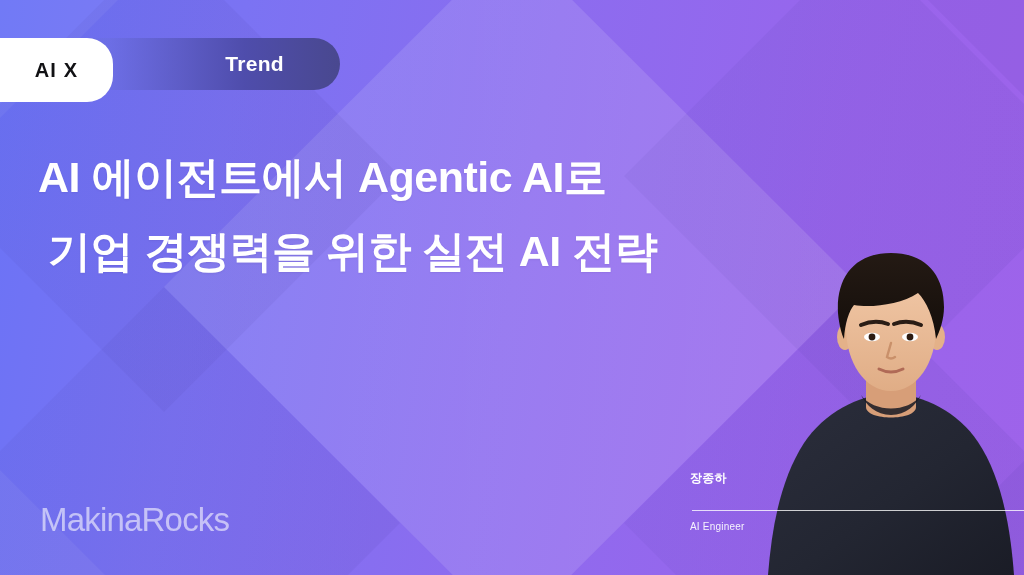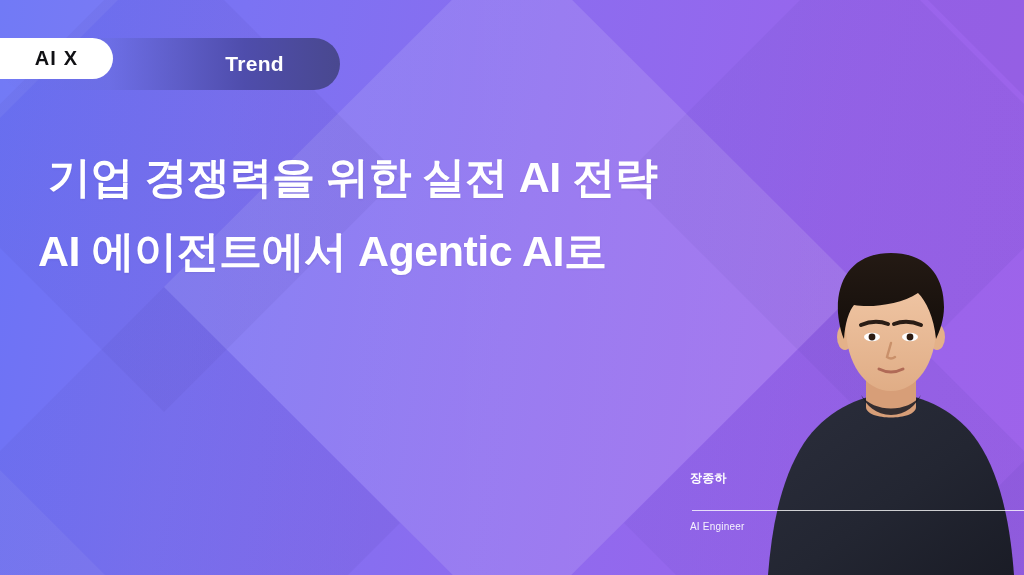--- a/index.html
+++ b/index.html
@@ -36,21 +36,21 @@
     padding-left:40px;
   }
   .pill-trend span {
     color:#FFFFFF;
     font-size:21px;
     font-weight:bold;
     letter-spacing:0.3px;
   }
   .pill-aix {
     position:absolute; left:0; top:0;
-    width:113px; height:41px;
+    width:113px; height:64px;
     border-radius:0 26px 26px 0;
     background:#FFFFFF;
     display:flex; align-items:center; justify-content:center;
   }
   .pill-aix span {
     color:#111114;
     font-size:20px;
     font-weight:bold;
     letter-spacing:1.2px;
   }
@@ -152,22 +152,22 @@
   <div class="pill-group">
     <div class="pill-trend">
       <span>Trend</span>
     </div>
     <div class="pill-aix">
       <span>AI X</span>
     </div>
   </div>
 
   <div class="headline">
+    <div class="line line1">AI 에이전트에서 Agentic AI로</div>
     <div class="line line2">기업 경쟁력을 위한 실전 AI 전략</div>
-    <div class="line line1">AI 에이전트에서 Agentic AI로</div>
   </div>
 
   <div class="portrait">
     <svg viewBox="0 0 250 330" xmlns="http://www.w3.org/2000/svg">
       <defs>
         <linearGradient id="shirt" x1="0" y1="0" x2="1" y2="1">
           <stop offset="0" stop-color="#2B2E3C"></stop>
           <stop offset="0.55" stop-color="#232632"></stop>
           <stop offset="1" stop-color="#1A1C26"></stop>
         </linearGradient>
@@ -212,14 +212,15 @@
       </g>
     </svg>
   </div>
 
   <div class="speaker">
     <div class="speaker-name">장종하</div>
   </div>
   <div class="speaker-rule"></div>
   <div class="speaker-role">AI Engineer</div>
 
+  <div class="logo">MakinaRocks</div>
 
 </div>
 
 </body></html>

